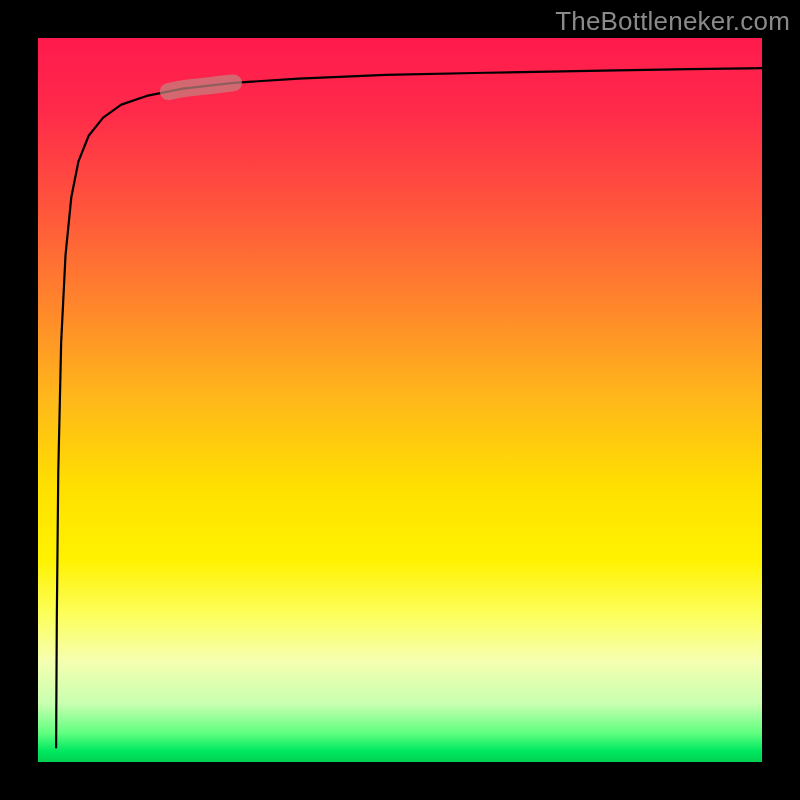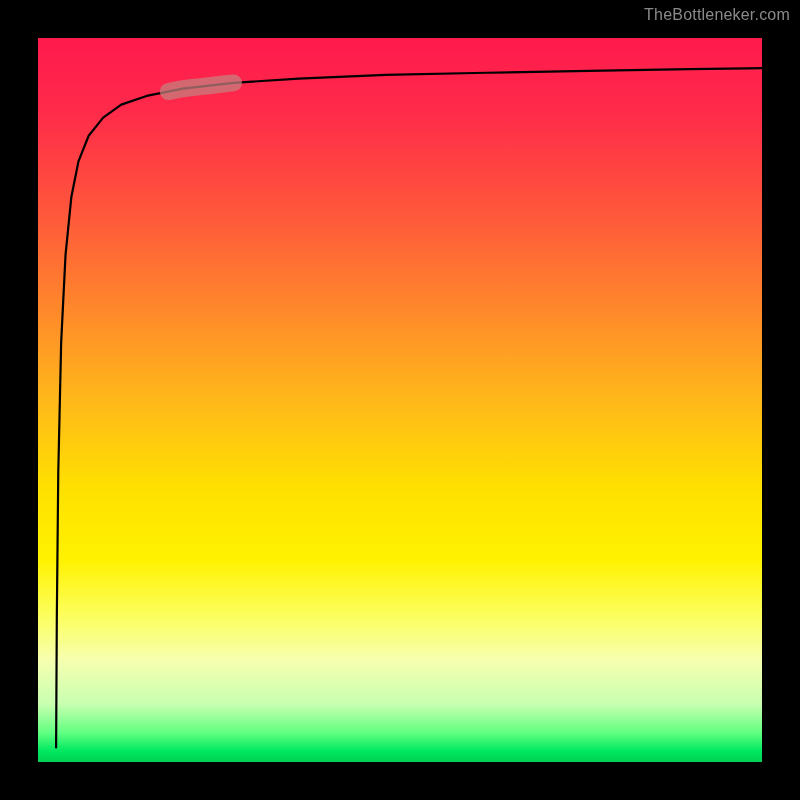--- a/index.html
+++ b/index.html
@@ -36,21 +36,21 @@
       #60ff80 96%,
       #00e860 98.5%,
       #00d050 100%
     );
   }
   .watermark {
     position: absolute;
     top: 6px;
     right: 10px;
     color: #8a8a8a;
-    font-size: 16px;
+    font-size: 26px;
     letter-spacing: 0.2px;
     user-select: none;
   }
   svg.curve {
     position: absolute;
     left: 0;
     top: 0;
     width: 724px;
     height: 724px;
     overflow: visible;

